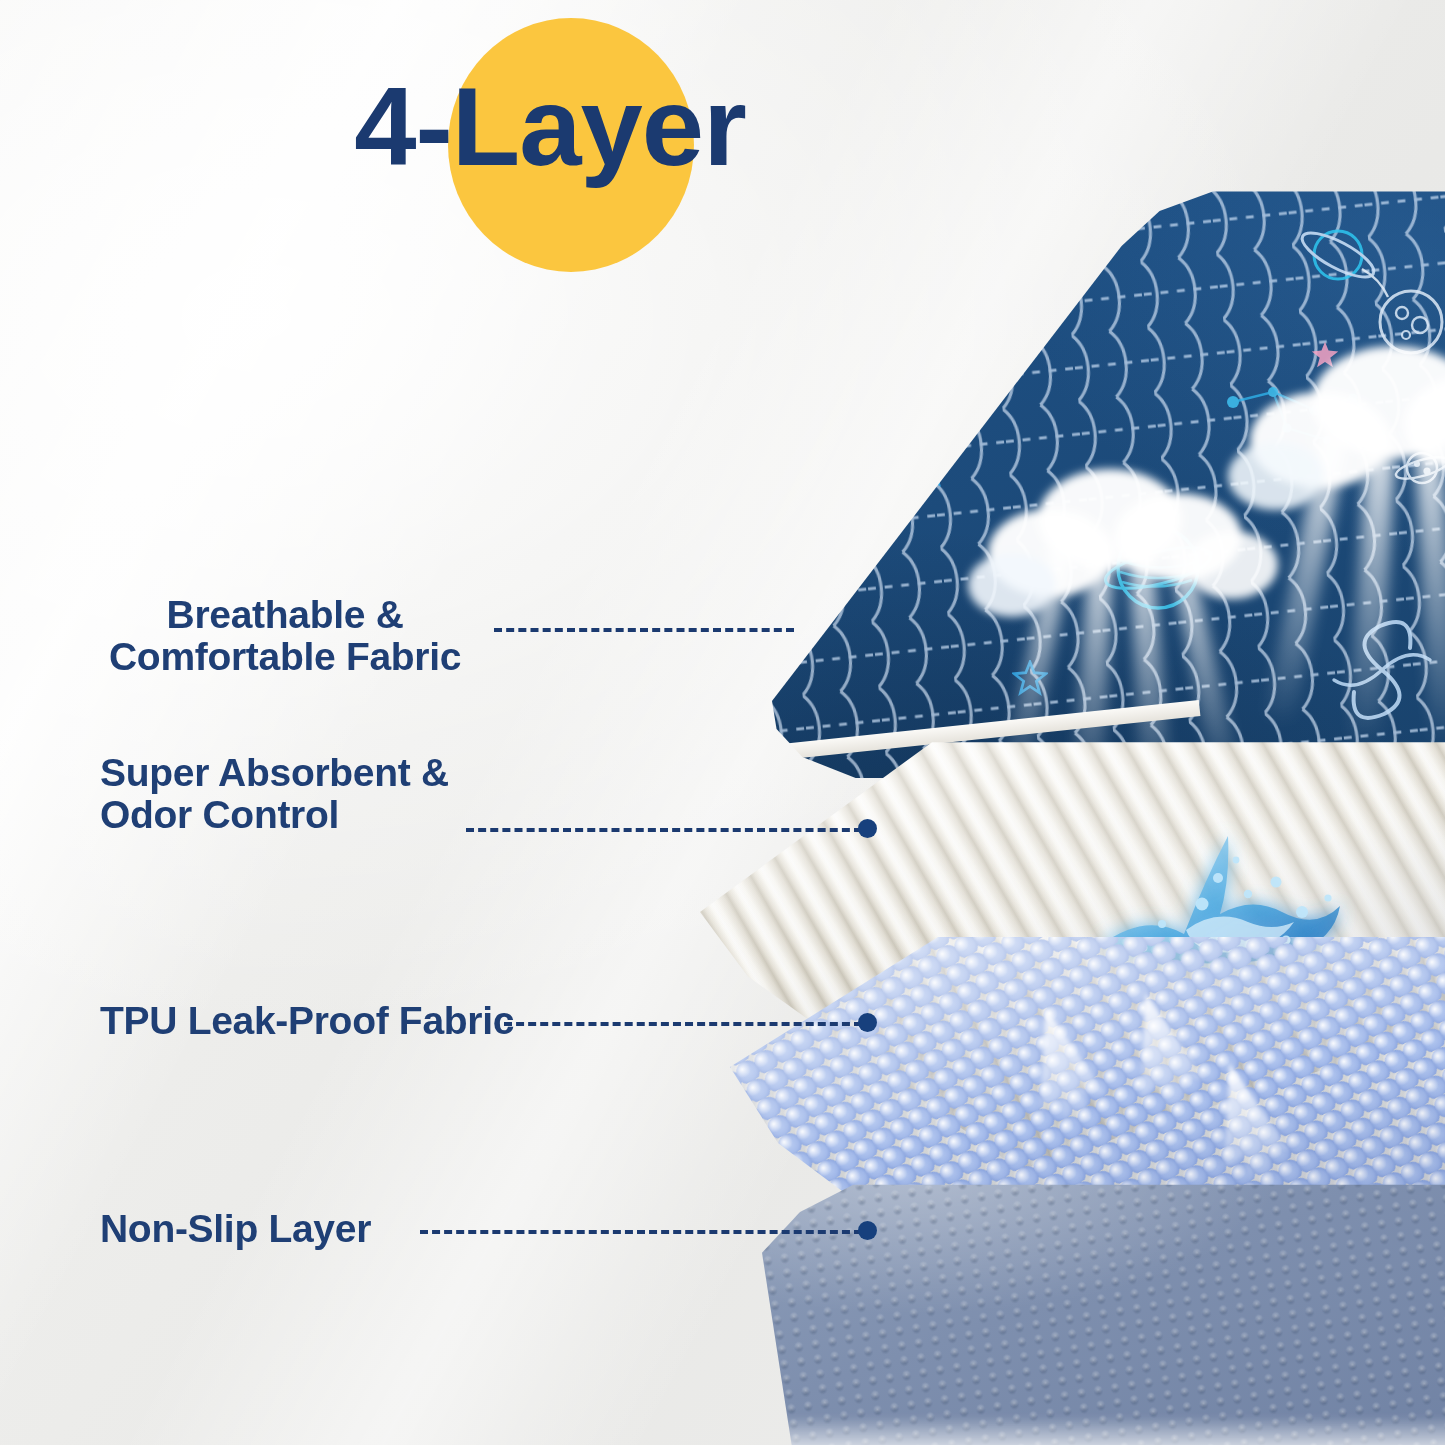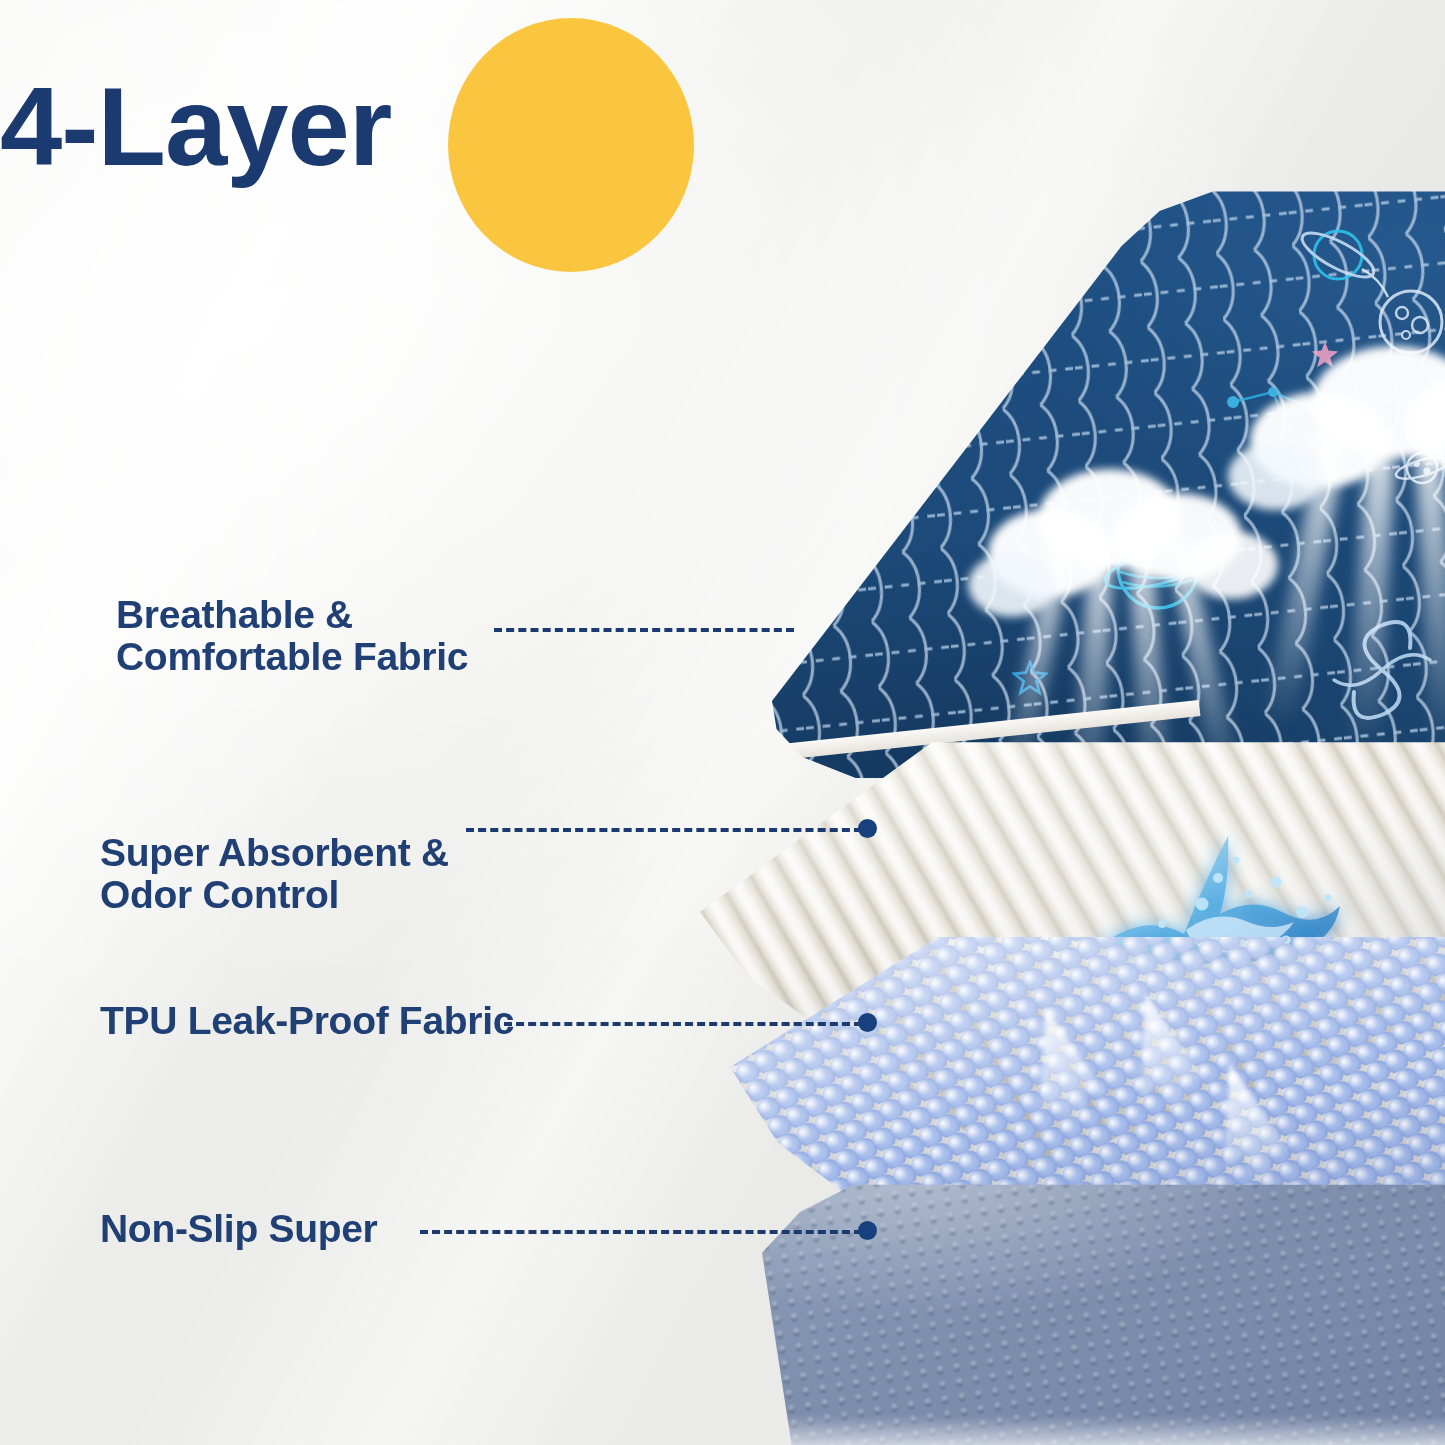--- a/index.html
+++ b/index.html
@@ -14,31 +14,31 @@
       linear-gradient(118deg, rgba(255,255,255,0) 40%, rgba(255,255,255,.55) 52%, rgba(255,255,255,0) 64%),
       linear-gradient(126deg, #f7f7f6 0%, #ededeb 38%, #e9e9e7 62%, #efefee 100%);
   }
   #stage:before{content:"";position:absolute;inset:0;
     background:radial-gradient(130% 90% at 18% 22%, rgba(255,255,255,.9) 0%, rgba(255,255,255,0) 55%);
     pointer-events:none;}
 
   
   .yellow-dot{position:absolute;left:448px;top:18px;width:246px;height:254px;
     border-radius:50%;background:#fbc63f;}
-  .title{position:absolute;left:0;top:72px;width:1100px;
+  .title{position:absolute;left:0;top:72px;width:1100px;text-align:center;
     color:#1b3a70;font-weight:700;line-height:.99;letter-spacing:-1px;
     font-size:112px;font-family:"Liberation Sans", sans-serif;}
   .title .l1{display:block;}
   .title .l2{display:block;margin-top:6px;}
 
   
   .label{position:absolute;color:#1f3f75;font-weight:700;
     font-size:39px;line-height:1.08;letter-spacing:-.3px;white-space:pre-line;}
-  .lb-0{left:116px;top:594px;}
-  .lb-1{left:100px;top:832px;}
+  .lb-0{left:109px;top:594px;text-align:center;}
+  .lb-1{left:100px;top:752px;}
   .lb-2{left:100px;top:1000px;}
   .lb-3{left:100px;top:1208px;}
 
   .leader{position:absolute;height:0;border-top:4px dashed #1b3a70;}
   .ld-0{left:494px;top:628px;width:300px;}
   .ld-1{left:466px;top:828px;width:396px;}
   .ld-2{left:504px;top:1022px;width:358px;}
   .ld-3{left:420px;top:1230px;width:442px;}
   .dot{position:absolute;width:19px;height:19px;border-radius:50%;
     background:#17407d;}
@@ -343,15 +343,15 @@
   <div class="leader ld-3"></div>
   <div class="dot dt-1"></div>
   <div class="dot dt-2"></div>
   <div class="dot dt-3"></div>
 
   <div class="label lb-0">Breathable &amp;
 Comfortable Fabric</div>
   <div class="label lb-1">Super Absorbent &amp;
 Odor Control</div>
   <div class="label lb-2">TPU Leak-Proof Fabric</div>
-  <div class="label lb-3">Non-Slip Super</div>
+  <div class="label lb-3">Non-Slip Layer</div>
 
 </div>
 
 </body></html>

